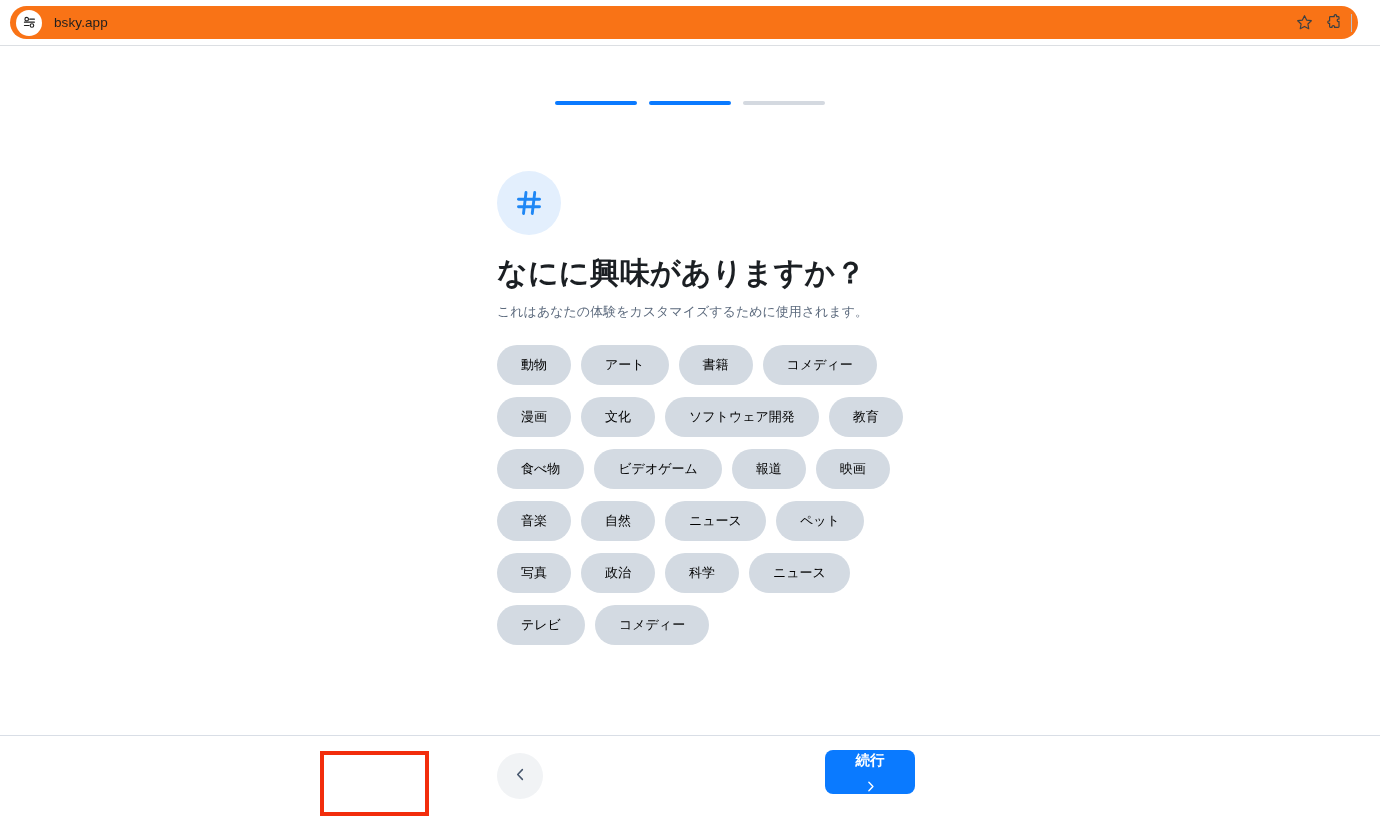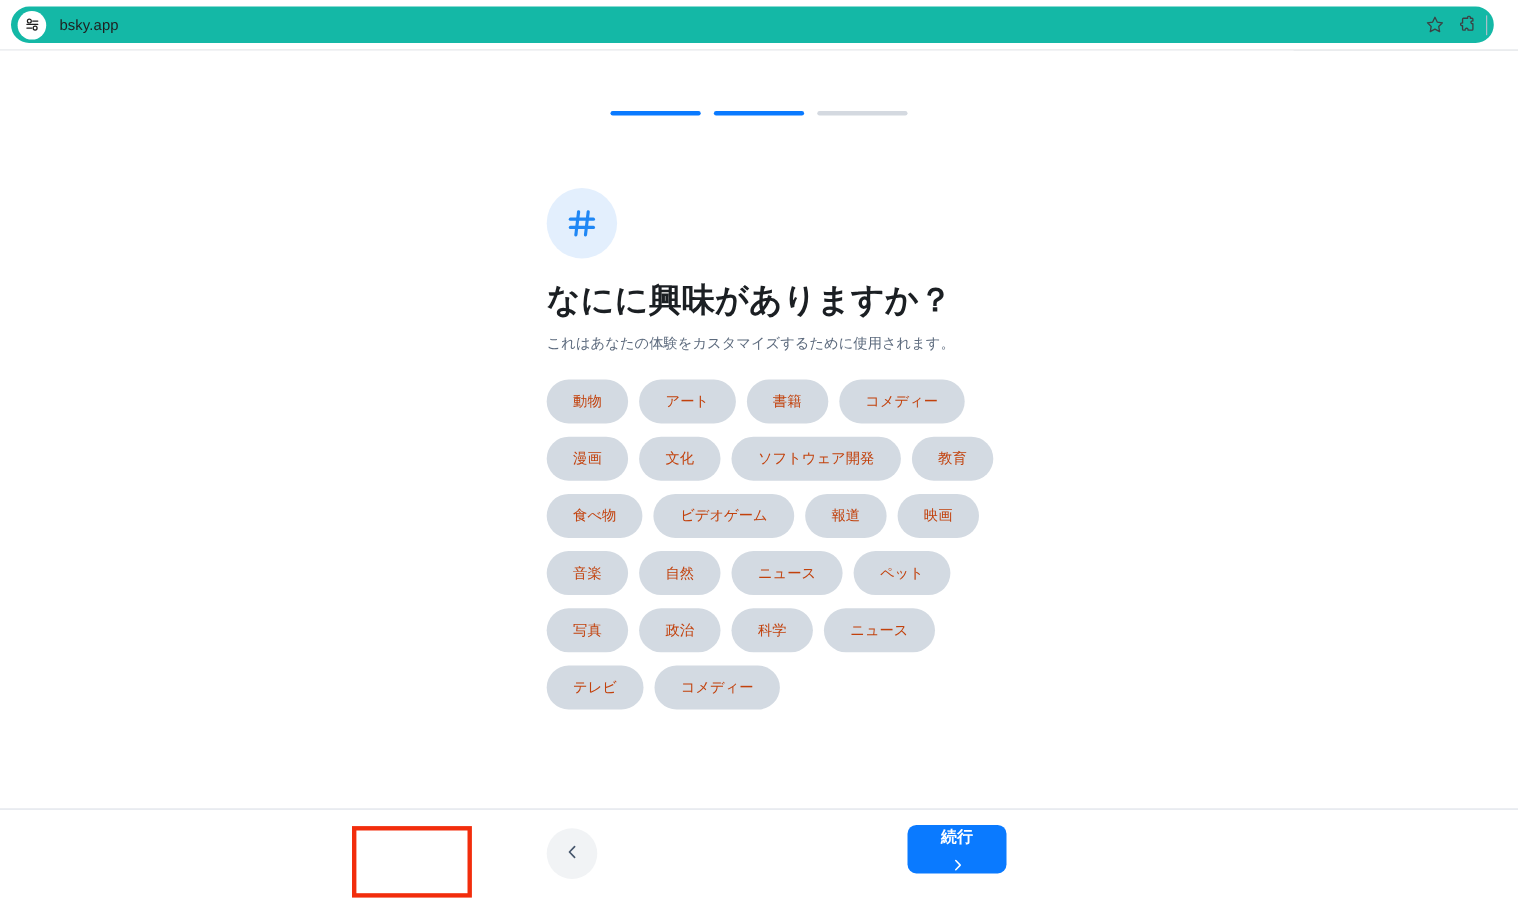--- a/index.html
+++ b/index.html
@@ -22,21 +22,21 @@
     background: #ffffff;
     border-bottom: 1px solid #dcdfe3;
   }
 
   .omnibox {
     position: absolute;
     top: 6px;
     left: 10px;
     width: 1348px;
     height: 33px;
-    background: #14b8a6;
+    background: #f97316;
     border-radius: 17px;
     display: flex;
     align-items: center;
   }
 
   .site-info-btn {
     width: 26px;
     height: 26px;
     margin-left: 6px;
     border-radius: 50%;
@@ -160,21 +160,21 @@
     display: flex;
     flex-wrap: wrap;
     gap: 12px 10px;
   }
 
   .chip {
     height: 40px;
     padding: 0 24px;
     border-radius: 20px;
     background: #d3dae2;
-    color: #c2410c;
+    color: #000000;
     font-size: 13px;
     display: inline-flex;
     align-items: center;
     justify-content: center;
     white-space: nowrap;
     border: none;
     cursor: pointer;
     font-family: inherit;
   }
 

